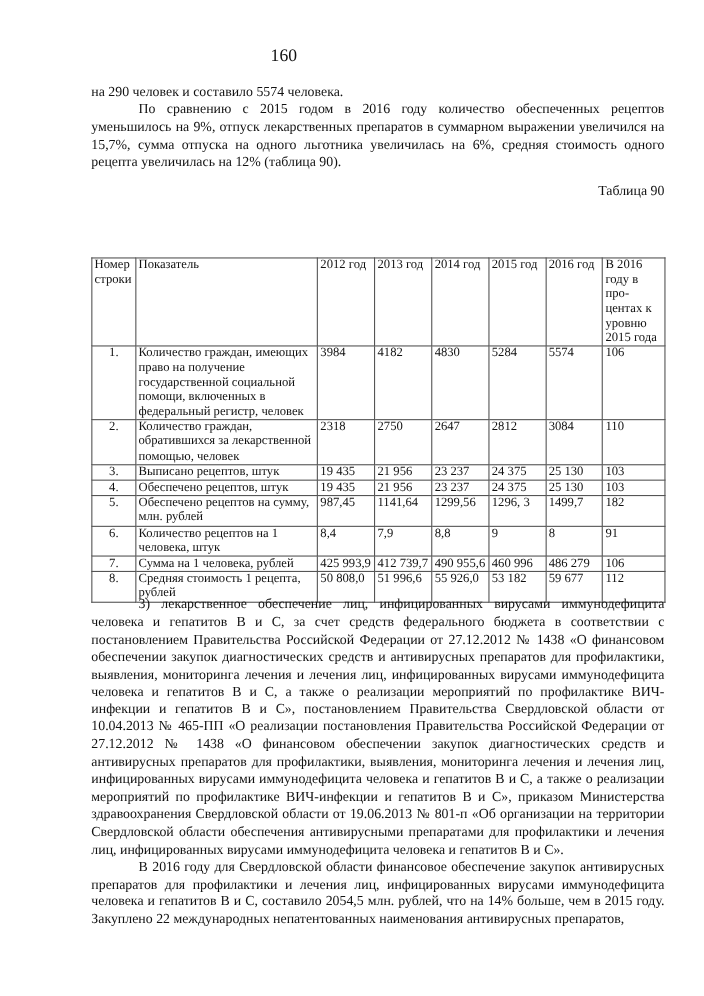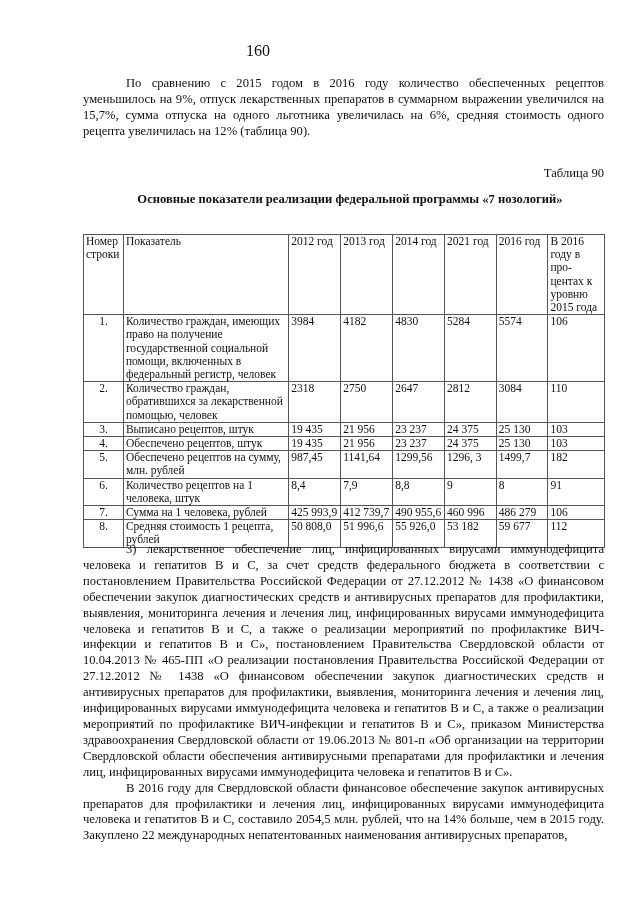--- a/index.html
+++ b/index.html
@@ -41,37 +41,37 @@
     .col-y { width: 47px; }
     .col-pct { width: 52px; }
     #block2 { top: 542px; }
   </style>
 </head>
 <body>
 
 <div class="page-number">160</div>
 
 <div class="text-block" id="block1">
+  <p>на 290 человек и составило 5574 человека.</p>
   <p class="indent">По сравнению с 2015 годом в 2016 году количество обеспеченных рецептов уменьшилось на 9%, отпуск лекарственных препаратов в суммарном выражении увеличился на 15,7%, сумма отпуска на одного льготника увеличилась на 6%, средняя стоимость одного рецепта увеличилась на 12% (таблица 90).</p>
 </div>
 
 <div class="table-label">Таблица 90</div>
 <div class="table-title">
-  <div>Основные показатели реализации федеральной программы «7 нозологий»</div>
 </div>
 
 <table class="data">
   <thead>
     <tr>
       <th class="col-no" style="height:65px">Номер строки</th>
       <th class="col-name">Показатель</th>
       <th class="col-y">2012 год</th>
       <th class="col-y">2013 год</th>
       <th class="col-y">2014 год</th>
-      <th class="col-y">2021 год</th>
+      <th class="col-y">2015 год</th>
       <th class="col-y">2016 год</th>
       <th class="col-pct">В 2016 году в про-центах к уровню 2015 года</th>
     </tr>
   </thead>
   <tbody id="table-body">
       <tr>
         <td class="num">1.</td>
         <td class="name">Количество граждан, имеющих право на получение государственной социальной помощи, включенных в федеральный регистр, человек</td>
         <td class="val">3984</td>
         <td class="val">4182</td>

